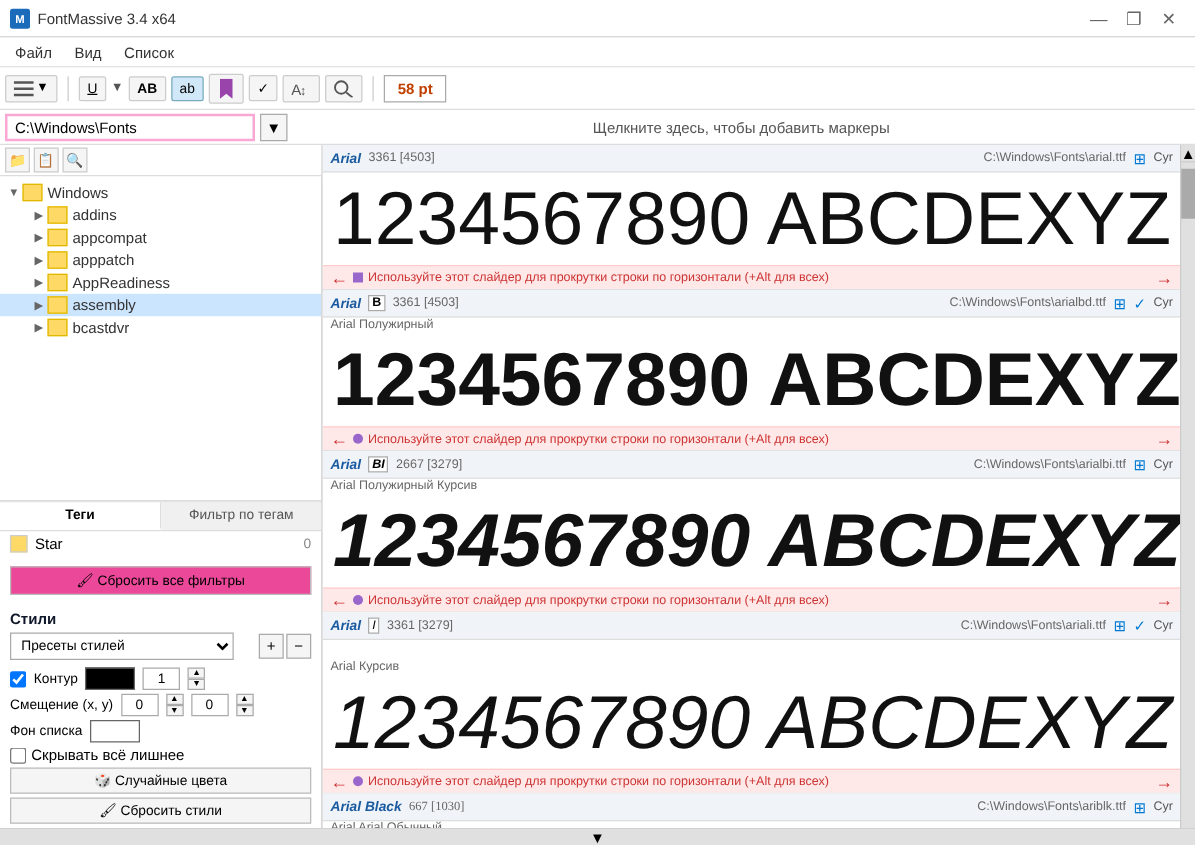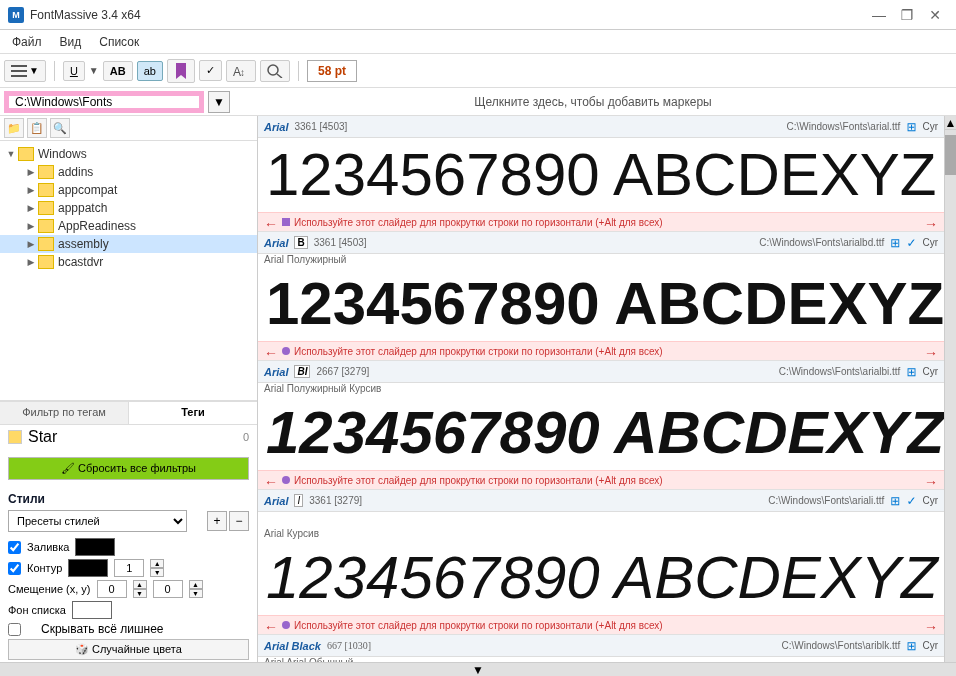--- a/index.html
+++ b/index.html
@@ -19,21 +19,21 @@
 
     
     .toolbar { background: #fff; border-bottom: 1px solid #ddd; height: 34px; display: flex; align-items: center; padding: 0 4px; gap: 4px; }
     .toolbar-sep { width: 1px; height: 20px; background: #ccc; margin: 0 4px; }
     .tb-btn { padding: 3px 6px; border: 1px solid #ccc; background: #f5f5f5; cursor: pointer; font-size: 11px; border-radius: 2px; display: flex; align-items: center; gap: 2px; }
     .tb-btn.active { background: #d0e8f8; border-color: #7ab; }
     .size-box { border: 1px solid #aaa; background: white; width: 50px; height: 22px; font-size: 12px; text-align: center; display: flex; align-items: center; justify-content: center; color: #c04000; font-weight: bold; }
 
     
     .address-bar { background: #fff; border-bottom: 1px solid #ddd; height: 28px; display: flex; align-items: center; padding: 0 4px; gap: 4px; }
-    .address-input { flex: 0 0 200px; height: 22px; border: 5px solid #f9a8d4; padding: 0 6px; font-size: 12px; background: white; }
+    .address-input { flex: 0 0 200px; height: 22px; border: 2px solid #f9a8d4; padding: 0 6px; font-size: 12px; background: white; }
     .address-arrow { width: 22px; height: 22px; border: 1px solid #aaa; background: #f5f5f5; display: flex; align-items: center; justify-content: center; cursor: pointer; }
     .header-notice { flex: 1; text-align: center; font-size: 12px; color: #555; }
 
     
     .main-layout { display: flex; height: calc(676px - 30px - 24px - 34px - 28px); }
 
     
     .left-panel { width: 258px; min-width: 258px; display: flex; flex-direction: column; border-right: 1px solid #ccc; background: #fff; }
 
     
@@ -45,42 +45,42 @@
 
     
     .tags-section { border-top: 1px solid #ddd; }
     .tags-header { display: flex; gap: 0; border-bottom: 1px solid #ddd; }
     .tag-tab { flex: 1; padding: 4px 8px; font-size: 11px; cursor: pointer; text-align: center; border-right: 1px solid #ddd; color: #555; }
     .tag-tab:last-child { border-right: none; }
     .tag-tab.active { background: #fff; font-weight: bold; color: #000; border-bottom: 2px solid #fff; }
     .tag-tab:not(.active) { background: #f0f0f0; }
     .tag-row { display: flex; align-items: center; padding: 3px 8px; gap: 6px; }
     .tag-star { width: 14px; height: 14px; background: #ffd966; border: 1px solid #ccc; }
-    .tag-name { font-size: 16px; flex: 1; }
+    .tag-name { font-size: 12px; flex: 1; }
     .tag-count { font-size: 11px; color: #888; }
 
     
-    .filter-btn { margin: 8px; padding: 4px 8px; border: 1px solid #bbb; background: #84cc16; cursor: pointer; font-size: 11px; width: calc(100% - 16px); display: flex; align-items: center; justify-content: center; gap: 4px; }
+    .filter-btn { margin: 8px; padding: 4px 8px; border: 1px solid #bbb; background: #ec4899; cursor: pointer; font-size: 11px; width: calc(100% - 16px); display: flex; align-items: center; justify-content: center; gap: 4px; }
 
     
     .styles-section { padding: 4px 8px; flex: 1; }
     .section-title { font-size: 12px; font-weight: bold; color: #0f172a; margin-bottom: 4px; }
     .styles-preset { display: flex; align-items: center; gap: 20px; margin-bottom: 6px; }
     .preset-select { flex: 1; height: 22px; border: 1px solid #aaa; font-size: 11px; background: white; padding: 0 4px; }
     .preset-btns { display: flex; gap: 2px; }
     .preset-btn { width: 20px; height: 20px; border: 1px solid #aaa; background: #f5f5f5; cursor: pointer; display: flex; align-items: center; justify-content: center; font-size: 12px; }
 
     .style-row { display: flex; align-items: center; gap: 6px; margin-bottom: 3px; font-size: 11px; }
     .color-box { width: 40px; height: 18px; border: 1px solid #666; cursor: pointer; }
     .color-black { background: #000; }
     .color-white { background: #fff; }
     .num-input { width: 30px; height: 18px; border: 1px solid #aaa; text-align: center; font-size: 11px; }
     .num-spin { display: flex; flex-direction: column; }
     .spin-btn { width: 14px; height: 9px; border: 1px solid #aaa; background: #f5f5f5; font-size: 7px; cursor: pointer; display: flex; align-items: center; justify-content: center; }
-    .checkbox-row { display: flex; align-items: center; gap: 20px; margin-bottom: 3px; }
+    .checkbox-row { display: flex; align-items: center; gap: 4px; margin-bottom: 3px; }
     .style-action-btn { margin: 3px 0; padding: 3px 8px; border: 1px solid #bbb; background: #f5f5f5; cursor: pointer; font-size: 11px; width: 100%; display: flex; align-items: center; justify-content: center; gap: 4px; }
     .font-entry { border-bottom: 1px solid #e0e0e0; background: white; }
     .font-header { display: flex; align-items: center; padding: 2px 6px; background: #f0f4f8; border-bottom: 1px solid #ddd; gap: 6px; min-height: 22px; }
     .font-path { font-size: 10px; color: #666; margin-left: auto; }
     .win-icon { color: #0078d4; font-size: 12px; }
     .check-icon { color: #0078d4; font-size: 12px; }
 
     .font-preview { padding: 4px 8px; font-size: 60px; line-height: 1.1; color: #111; overflow: hidden; white-space: nowrap; position: relative; }
     .font-preview.bold { font-weight: bold; }
     .font-preview.italic { font-style: italic; }
@@ -211,22 +211,22 @@
 
       <div class="tree-item" style="padding-left:24px;">
         <span class="tree-arrow">▶</span>
         <span style="display:inline-flex;width:16px;height:14px;background:#ffd966;border:1px solid #e0b800;margin-right:4px;"></span>
         <span class="tree-label">bcastdvr</span>
       </div>
     </div>
 
     <div class="tags-section">
       <div class="tags-header">
+        <div class="tag-tab active">Теги</div>
         <div class="tag-tab">Фильтр по тегам</div>
-        <div class="tag-tab active">Теги</div>
       </div>
       <div class="tag-row">
         <div class="tag-star"></div>
         <span class="tag-name">Star</span>
         <span class="tag-count">0</span>
       </div>
     </div>
 
     <button class="filter-btn">🖌 Сбросить все фильтры</button>
 
@@ -236,25 +236,20 @@
       <div class="styles-preset">
         <select class="preset-select">
           <option>Пресеты стилей</option>
         </select>
         <div class="preset-btns">
           <button class="preset-btn">+</button>
           <button class="preset-btn">−</button>
         </div>
       </div>
 
-      <div class="style-row">
-        <input type="checkbox" checked="" style="">
-        <span>Заливка</span>
-        <div class="color-box color-black"></div>
-      </div>
 
       <div class="style-row">
         <input type="checkbox" checked="" style="">
         <span>Контур</span>
         <div class="color-box color-black"></div>
         <input type="text" class="num-input" value="1" style="">
         <div class="num-spin">
           <div class="spin-btn">▲</div>
           <div class="spin-btn">▼</div>
         </div>

